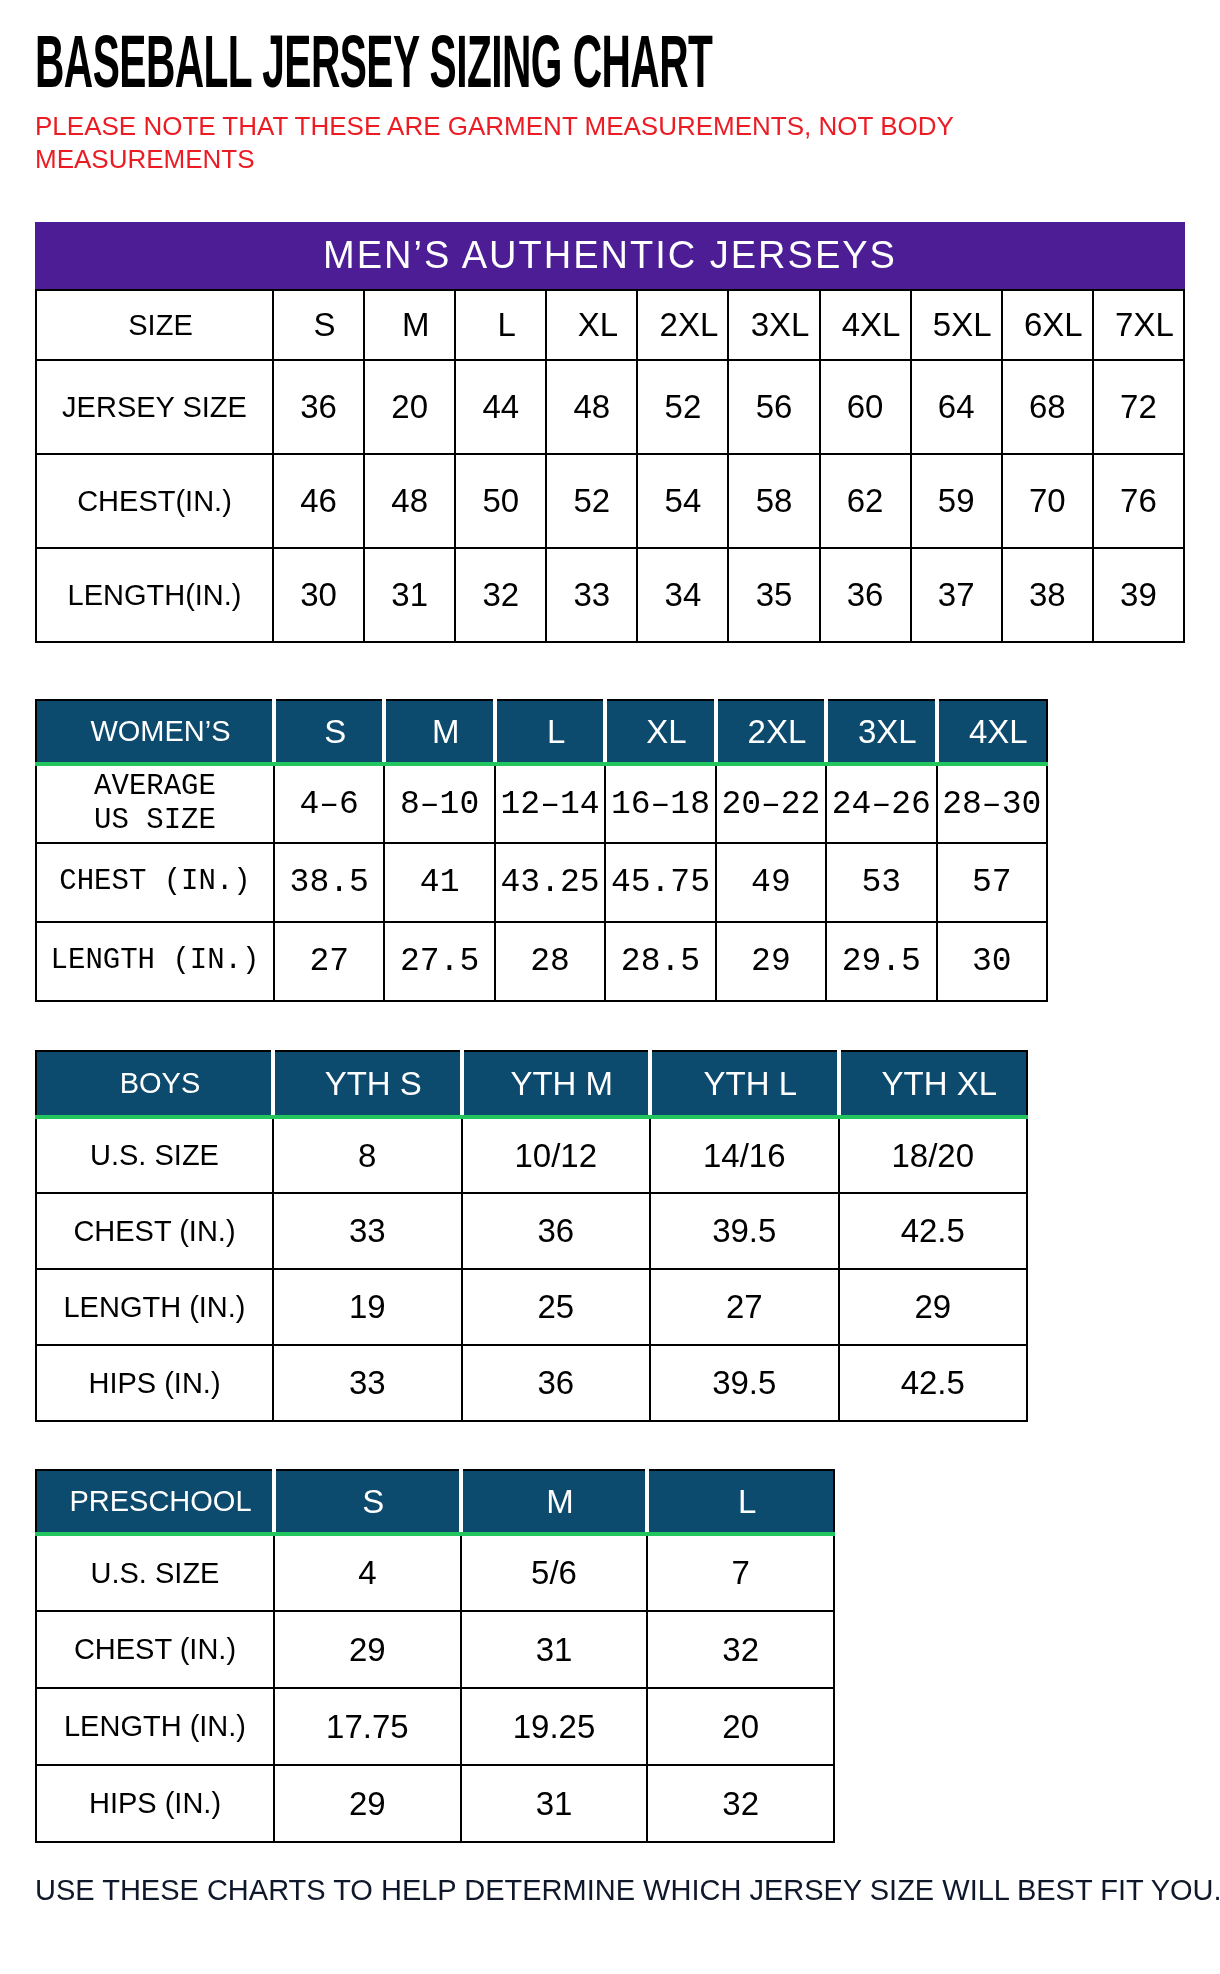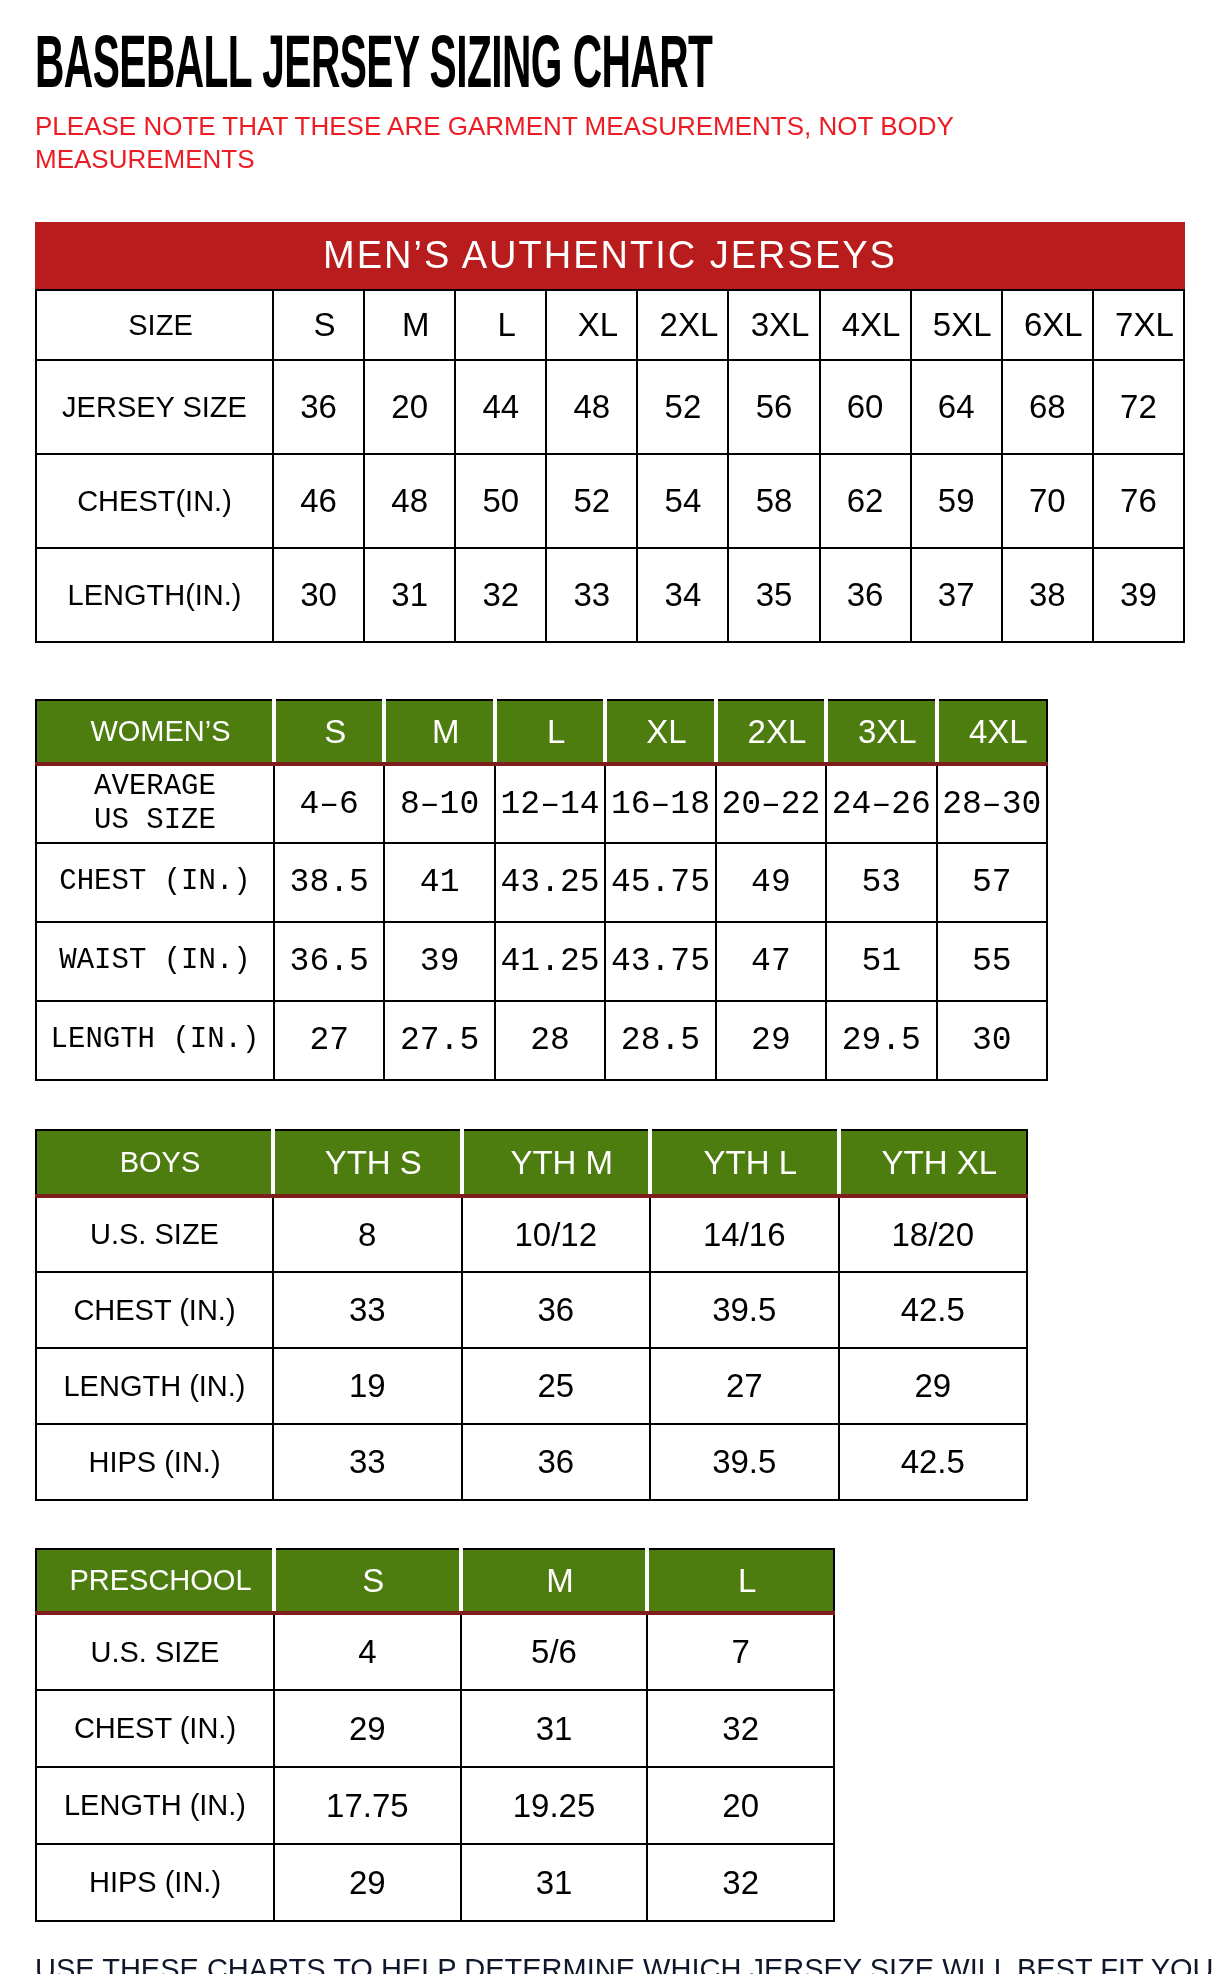--- a/index.html
+++ b/index.html
@@ -45,21 +45,21 @@
   }
 
   
   .table-block { margin-top: 46px; }
   .t-mens      { width: 1150px; margin-top: 46px; }
   .t-womens    { width: 1013px; margin-top: 56px; }
   .t-boys      { width: 993px;  margin-top: 48px; }
   .t-preschool { width: 800px;  margin-top: 47px; }
 
   .banner {
-    background: #b91c1c;
+    background: #4c1d95;
     color: #ffffff;
     height: 67px;
     display: flex;
     align-items: center;
     justify-content: center;
     font-size: 38px;
     letter-spacing: 2px;
   }
 
   table.grid {
@@ -84,23 +84,23 @@
     white-space: pre-line;
     line-height: 1.18;
   }
 
   
   .t-mens thead tr { height: 70px; }
   .t-mens tbody tr { height: 94px; margin-left: 44px; }
 
   
   .t-womens thead th, .t-boys thead th, .t-preschool thead th {
-    background: #4d7c0f;
+    background: #0c4a6e;
     color: #ffffff;
-    border-bottom: 4px solid #7f1d1d;
+    border-bottom: 4px solid #22c55e;
   }
   .t-womens thead th + th,
   .t-boys thead th + th,
   .t-preschool thead th + th { border-left: 4px solid #ffffff; }
 
   .t-womens thead tr { height: 64px; }
   .t-womens tbody tr { height: 79px; font-family: Liberation Mono, monospace; }
   .t-boys thead tr { height: 66px; }
   .t-boys tbody tr { height: 76px; }
   .t-preschool thead tr { height: 64px; }
@@ -227,30 +227,20 @@
               <td class="label">CHEST (IN.)</td>
               <td class="value">38.5</td>
               <td class="value">41</td>
               <td class="value">43.25</td>
               <td class="value">45.75</td>
               <td class="value">49</td>
               <td class="value">53</td>
               <td class="value">57</td>
             </tr>
             <tr>
-              <td class="label">WAIST (IN.)</td>
-              <td class="value">36.5</td>
-              <td class="value">39</td>
-              <td class="value">41.25</td>
-              <td class="value">43.75</td>
-              <td class="value">47</td>
-              <td class="value">51</td>
-              <td class="value">55</td>
-            </tr>
-            <tr>
               <td class="label">LENGTH (IN.)</td>
               <td class="value">27</td>
               <td class="value">27.5</td>
               <td class="value">28</td>
               <td class="value">28.5</td>
               <td class="value">29</td>
               <td class="value">29.5</td>
               <td class="value">30</td>
             </tr>
           </tbody>

